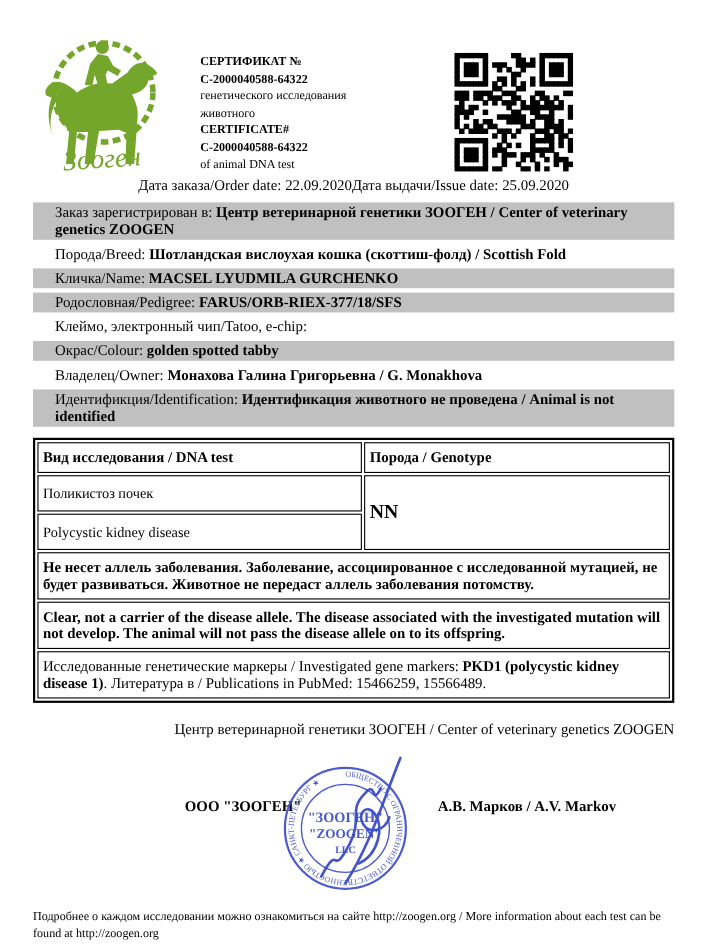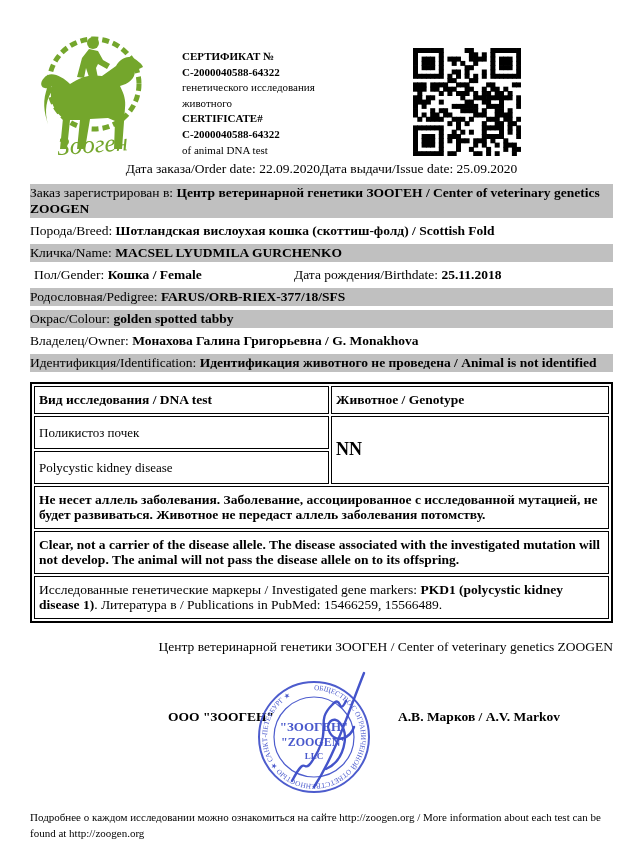--- a/index.html
+++ b/index.html
@@ -13,21 +13,21 @@
   
   .header{position:relative;height:126px;margin-top:32px}
   .logo{position:absolute;left:0;top:-4px;width:140px;height:135px}
   .title-block{position:absolute;left:152px;top:17px;width:286px;text-align:left;
     font-size:11px;line-height:15.6px}
   .qr-wrap{position:absolute;left:383px;top:16px;width:108px;height:108px}
   
   .dates{display:flex;justify-content:center;margin-top:2px;font-size:13.5px;line-height:17px}
   
   .rows{margin-top:7px}
-  .row{padding:1px 0;margin-bottom:4px;font-size:13.5px;line-height:16px}
+  .row{padding:1px 20px;margin-bottom:4px;font-size:13.5px;line-height:16px}
   .row.gray{background:#c0c0c0}
   .row .val{font-weight:bold}
   .row.split{display:flex;padding-left:4px}
   .row.split .pair1{width:260px;flex:none}
   
   table.result{width:100%;border:2px solid #000;border-collapse:separate;border-spacing:2px;margin-top:10px}
   table.result td{border:1px solid #000;padding:5px 4px;font-size:13.5px;line-height:15.5px;vertical-align:top}
   table.result td.hdr{font-weight:bold}
   table.result td.tname{font-size:13px;line-height:21px}
   table.result td.geno{vertical-align:middle;font-weight:bold;font-size:18px}
@@ -397,53 +397,47 @@
       <span class="val">Центр ветеринарной генетики ЗООГЕН / Center of veterinary genetics ZOOGEN</span>
     </div>
     <div class="row">
       <span class="lab">Порода/Breed:</span>
       <span class="val">Шотландская вислоухая кошка (скоттиш-фолд) / Scottish Fold</span>
     </div>
     <div class="row gray">
       <span class="lab">Кличка/Name:</span>
       <span class="val">MACSEL LYUDMILA GURCHENKO</span>
     </div>
-    <div class="row split">
-      <div class="pair1">
-        <span class="lab">Пол/Gender:</span>
-        <span class="val">Кошка / Female</span>
-      </div>
-      <div>
-        <span class="lab">Дата рождения/Birthdate:</span>
-        <span class="val">25.11.2018</span>
-      </div>
-    </div>
     <div class="row gray">
       <span class="lab">Родословная/Pedigree:</span>
       <span class="val">FARUS/ORB-RIEX-377/18/SFS</span>
+    </div>
+    <div class="row">
+      <span class="lab">Клеймо, электронный чип/Tatoo, e-chip:</span>
+      <span class="val"></span>
     </div>
     <div class="row gray">
       <span class="lab">Окрас/Colour:</span>
       <span class="val">golden spotted tabby</span>
     </div>
     <div class="row">
       <span class="lab">Владелец/Owner:</span>
       <span class="val">Монахова Галина Григорьевна / G. Monakhova</span>
     </div>
     <div class="row gray">
       <span class="lab">Идентификция/Identification:</span>
       <span class="val">Идентификация животного не проведена / Animal is not identified</span>
     </div>
   </div>
 
   <table class="result">
     <tbody>
         <tr>
       <td class="hdr col-test">Вид исследования / DNA test</td>
-      <td class="hdr">Животное / Genotype</td>
+      <td class="hdr">Порода / Genotype</td>
     </tr>
     <tr>
       <td class="tname">Поликистоз почек</td>
       <td class="geno" rowspan="2">NN</td>
     </tr>
     <tr>
       <td class="tname">Polycystic kidney disease</td>
     </tr>
     <tr class="boldrow">
       <td colspan="2">Не несет аллель заболевания. Заболевание, ассоциированное с исследованной мутацией, не будет развиваться. Животное не передаст аллель заболевания потомству.</td>

